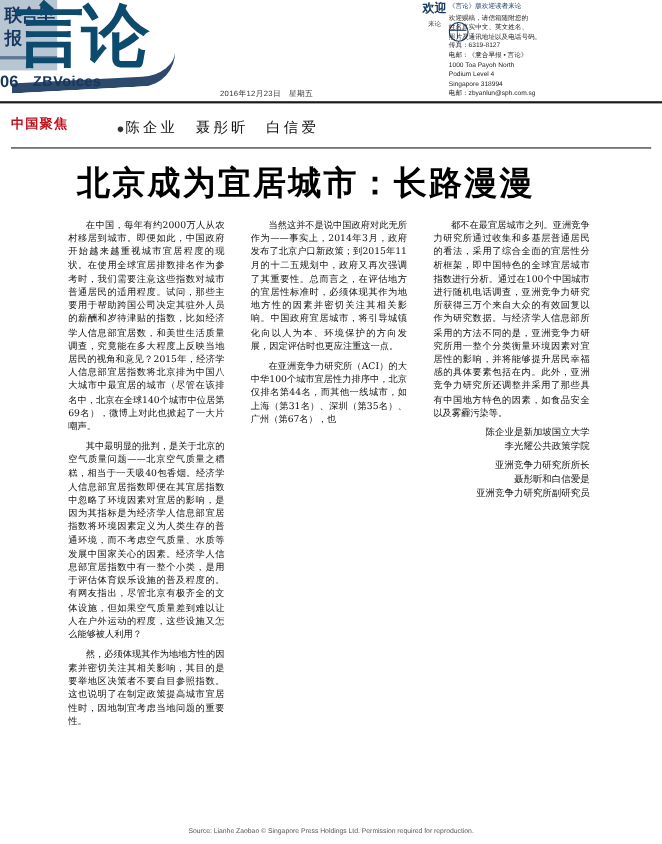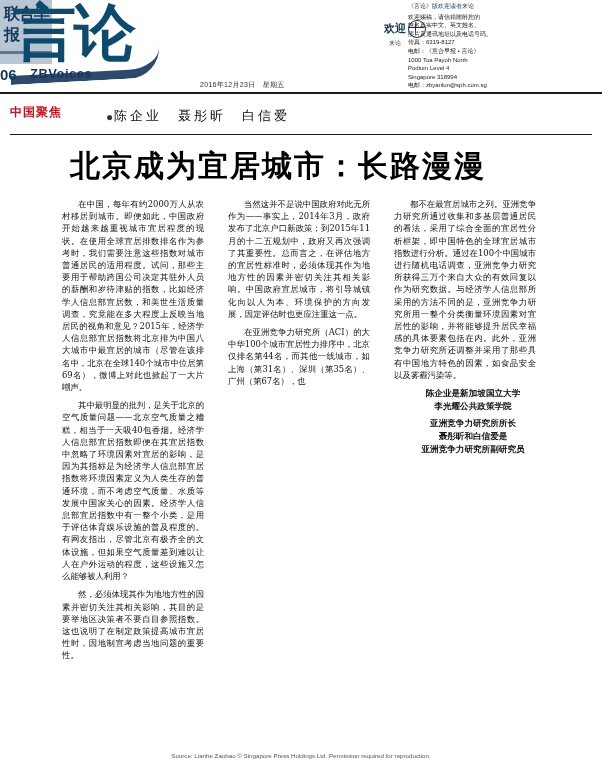--- a/index.html
+++ b/index.html
@@ -67,21 +67,21 @@
   
   .contact{
     position:absolute;right:6px;top:2px;width:188px;
     font-size:6px;line-height:8.6px;color:#222;
     text-align:left;
   }
   .contact .line-top{
     font-size:6px;color:#17365d;margin-bottom:2px;
   }
   .welcome{
-    position:absolute;right:196px;top:22px;
+    position:absolute;right:196px;top:2px;
     font-size:11px;font-weight:bold;color:#17365d;
     line-height:13px;text-align:center;
   }
   .welcome .sub{
     display:block;font-size:6px;font-weight:normal;color:#444;margin-top:2px;
   }
   .globe{
     position:absolute;right:176px;top:20px;width:16px;height:16px;
     border:1.4px solid #17365d;border-radius:50%;
   }
@@ -132,22 +132,22 @@
     text-align:justify;
     color:#111;
   }
   .col p{margin:0 0 0 0;text-indent:16px;}
   .col p + p{margin-top:6px;}
   #col1{left:0;}
   #col2{left:166px;}
   #col3{left:332px;}
   .signature{
     margin-top:12px;
-    text-align:center;
-    font-weight:bold;
+    text-align:right;
+    font-weight:normal;
     font-size:8.6px;
     line-height:13px;
     text-indent:0;
   }
   
   .footer{
     position:absolute;left:0;bottom:8px;width:602px;
     text-align:center;
     font-family:"Liberation Sans",sans-serif;
     font-size:6.2px;color:#555;

